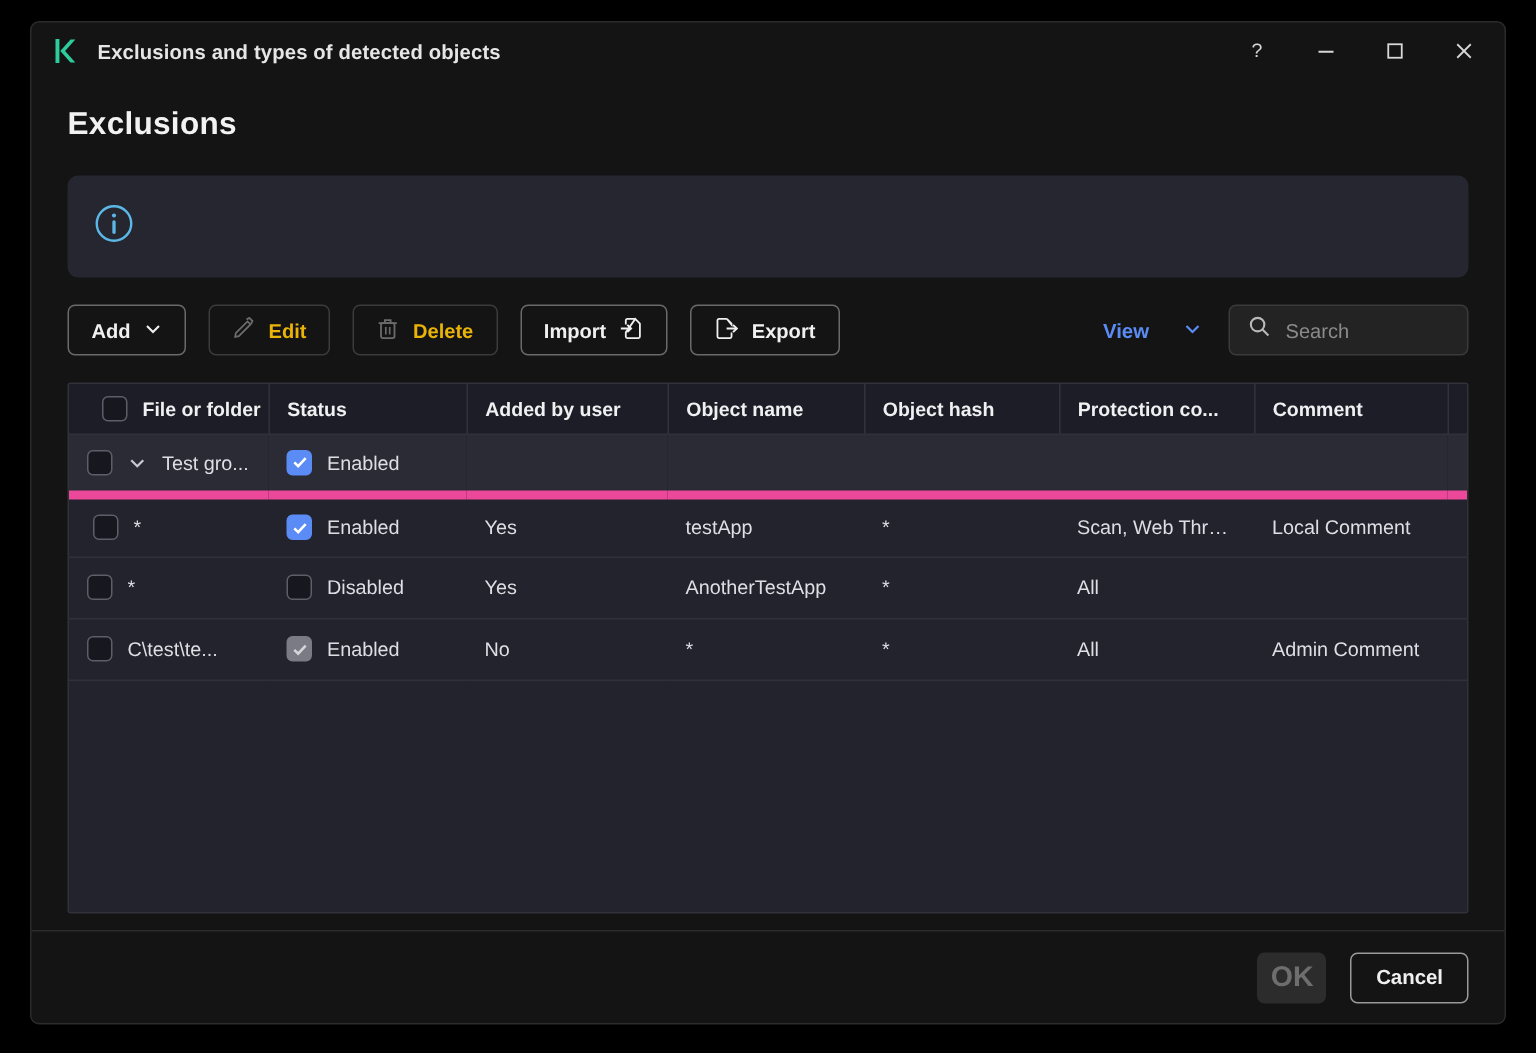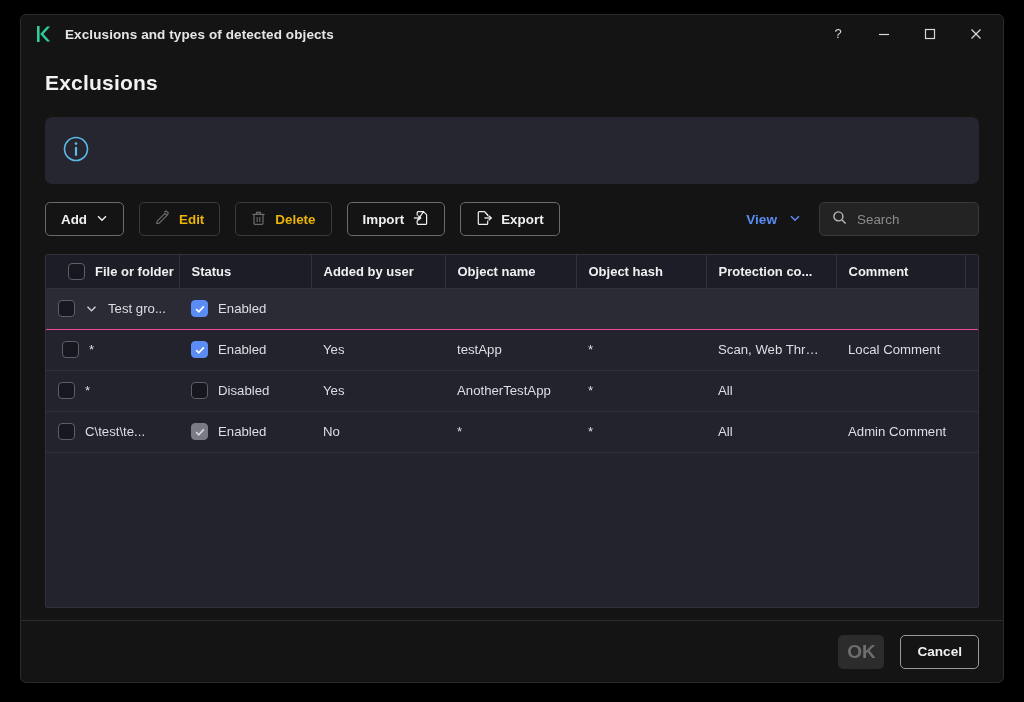--- a/index.html
+++ b/index.html
@@ -73,21 +73,21 @@
     gap: 9px;
     padding: 0 15px;
     margin-right: 15px;
     font-family: "Liberation Sans", sans-serif;
     cursor: default;
   }
   .btn.disabled { border-color: #3b3b3b; color: #eab308; }
   .spacer { flex: 1 1 auto; }
   .view-link {
     color: #5b8cf5; font-size: 13.6px; font-weight: bold;
-    display: inline-flex; align-items: center; gap: 12px;
+    display: inline-flex; align-items: center; gap: 23px;
     margin-right: 18px;
   }
   .search-box {
     width: 160px; height: 34px;
     background: #232323;
     border: 1px solid #3a3a3a;
     border-radius: 5px;
     display: flex; align-items: center;
     padding: 0 12px; gap: 10px;
     width: 160px;
@@ -124,21 +124,21 @@
   thead th:last-child { border-right: none; }
   tbody td {
     height: 41px;
     color: #dedee4;
     font-size: 13.2px;
     padding: 0 12px;
     border-bottom: 1px solid #30313b;
     white-space: nowrap; overflow: hidden;
     vertical-align: middle;
   }
-  tbody tr.group td { background: #2a2b35; border-bottom: 1px solid #ec4899; }
+  tbody tr.group td { background: #2a2b35; border-bottom: 6px solid #ec4899; }
   .cellflex { display: flex; align-items: center; gap: 10px; }
   .indent { padding-left: 16px; }
   
   .cb {
     width: 17px; height: 17px; flex: 0 0 17px;
     border-radius: 4px;
     display: inline-flex; align-items: center; justify-content: center;
   }
   .cb.off { background: #17171f; border: 1px solid #5d5e68; }
   .cb.on  { background: #5b8cf5; border: 1px solid #5b8cf5; }

